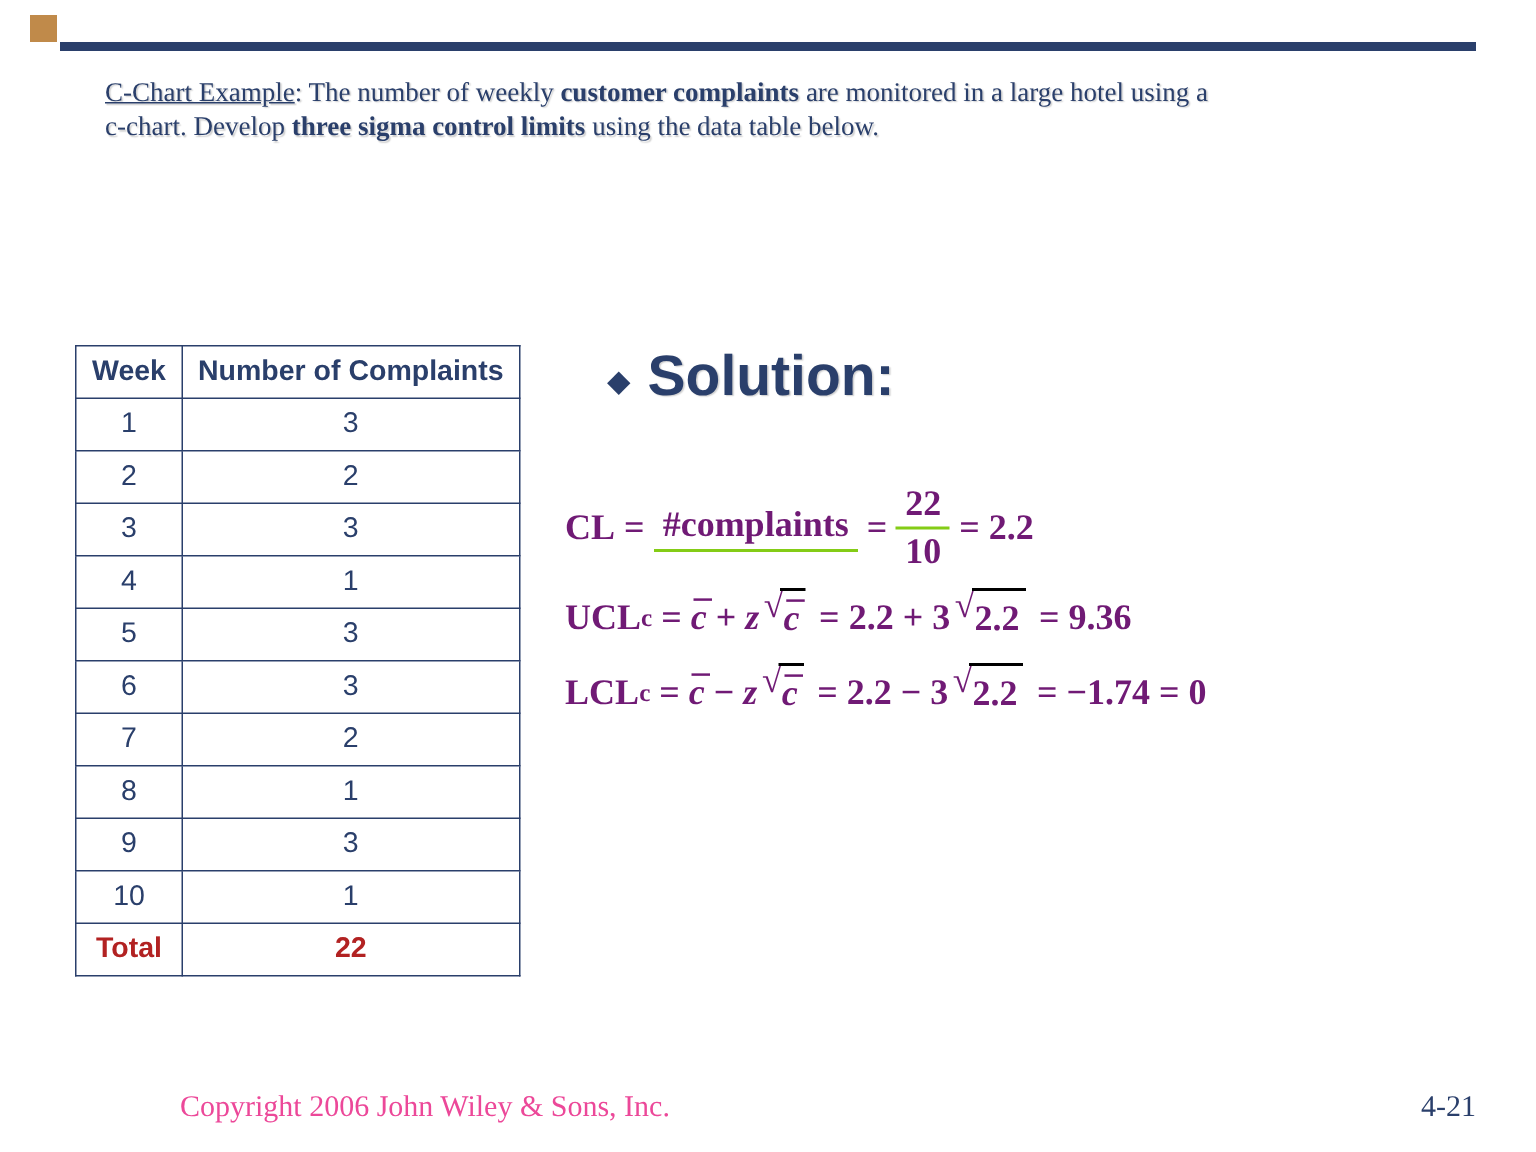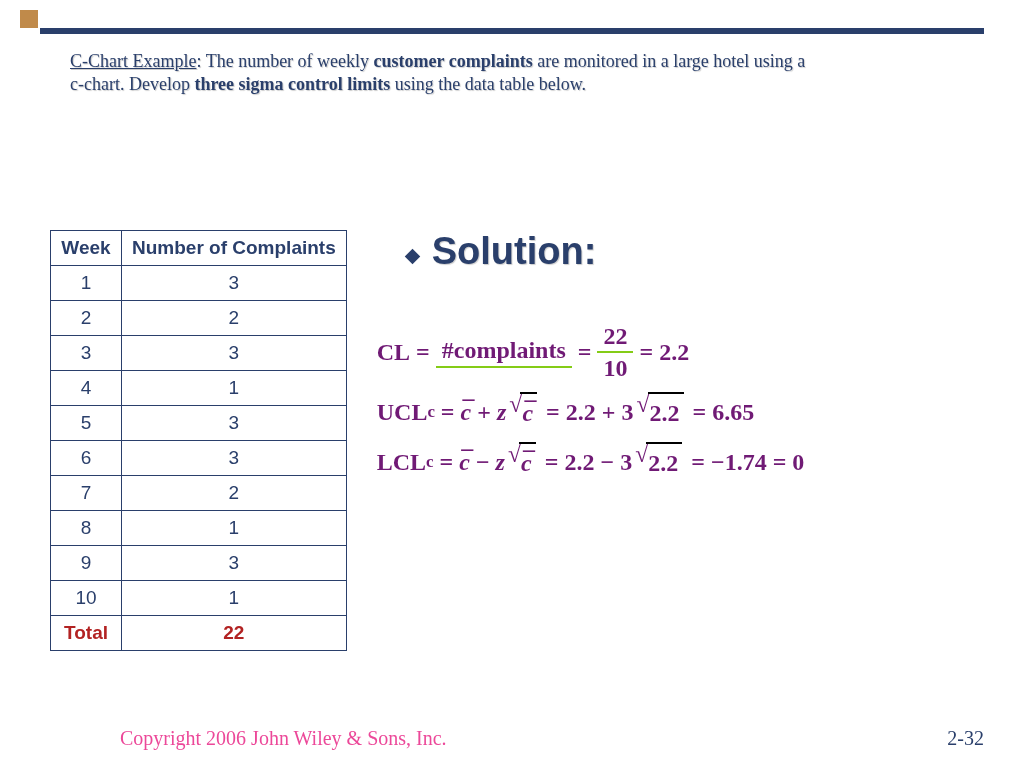--- a/index.html
+++ b/index.html
@@ -263,21 +263,21 @@
           </span>
         &nbsp;<span>=</span>&nbsp;
         <span>2.2</span>
         &nbsp;<span>+</span>&nbsp;
         <span>3</span>
         <span class="sqrt">
             <span class="sqrt-sym">√</span>
             <span class="sqrt-arg">2.2</span>
           </span>
         &nbsp;<span>=</span>&nbsp;
-        <span>6.65</span>
+        <span>9.36</span>
       </div>
 
       <div class="eq-row">
         <span>LCL</span><span class="sub">c</span>
         &nbsp;<span>=</span>&nbsp;
         <span class="cbar ital">c</span>
         &nbsp;<span>−</span>&nbsp;
         <span class="ital">z</span>
         <span class="sqrt">
             <span class="sqrt-sym">√</span>
@@ -296,13 +296,13 @@
         &nbsp;<span>=</span>&nbsp;
         <span>0</span>
       </div>
 
     </div>
   </div>
 
 </div>
 
 <div class="copyright">Copyright 2006 John Wiley &amp; Sons, Inc.</div>
-<div class="pagenum">2-32</div>
+<div class="pagenum">4-21</div>
 
 </body></html>

